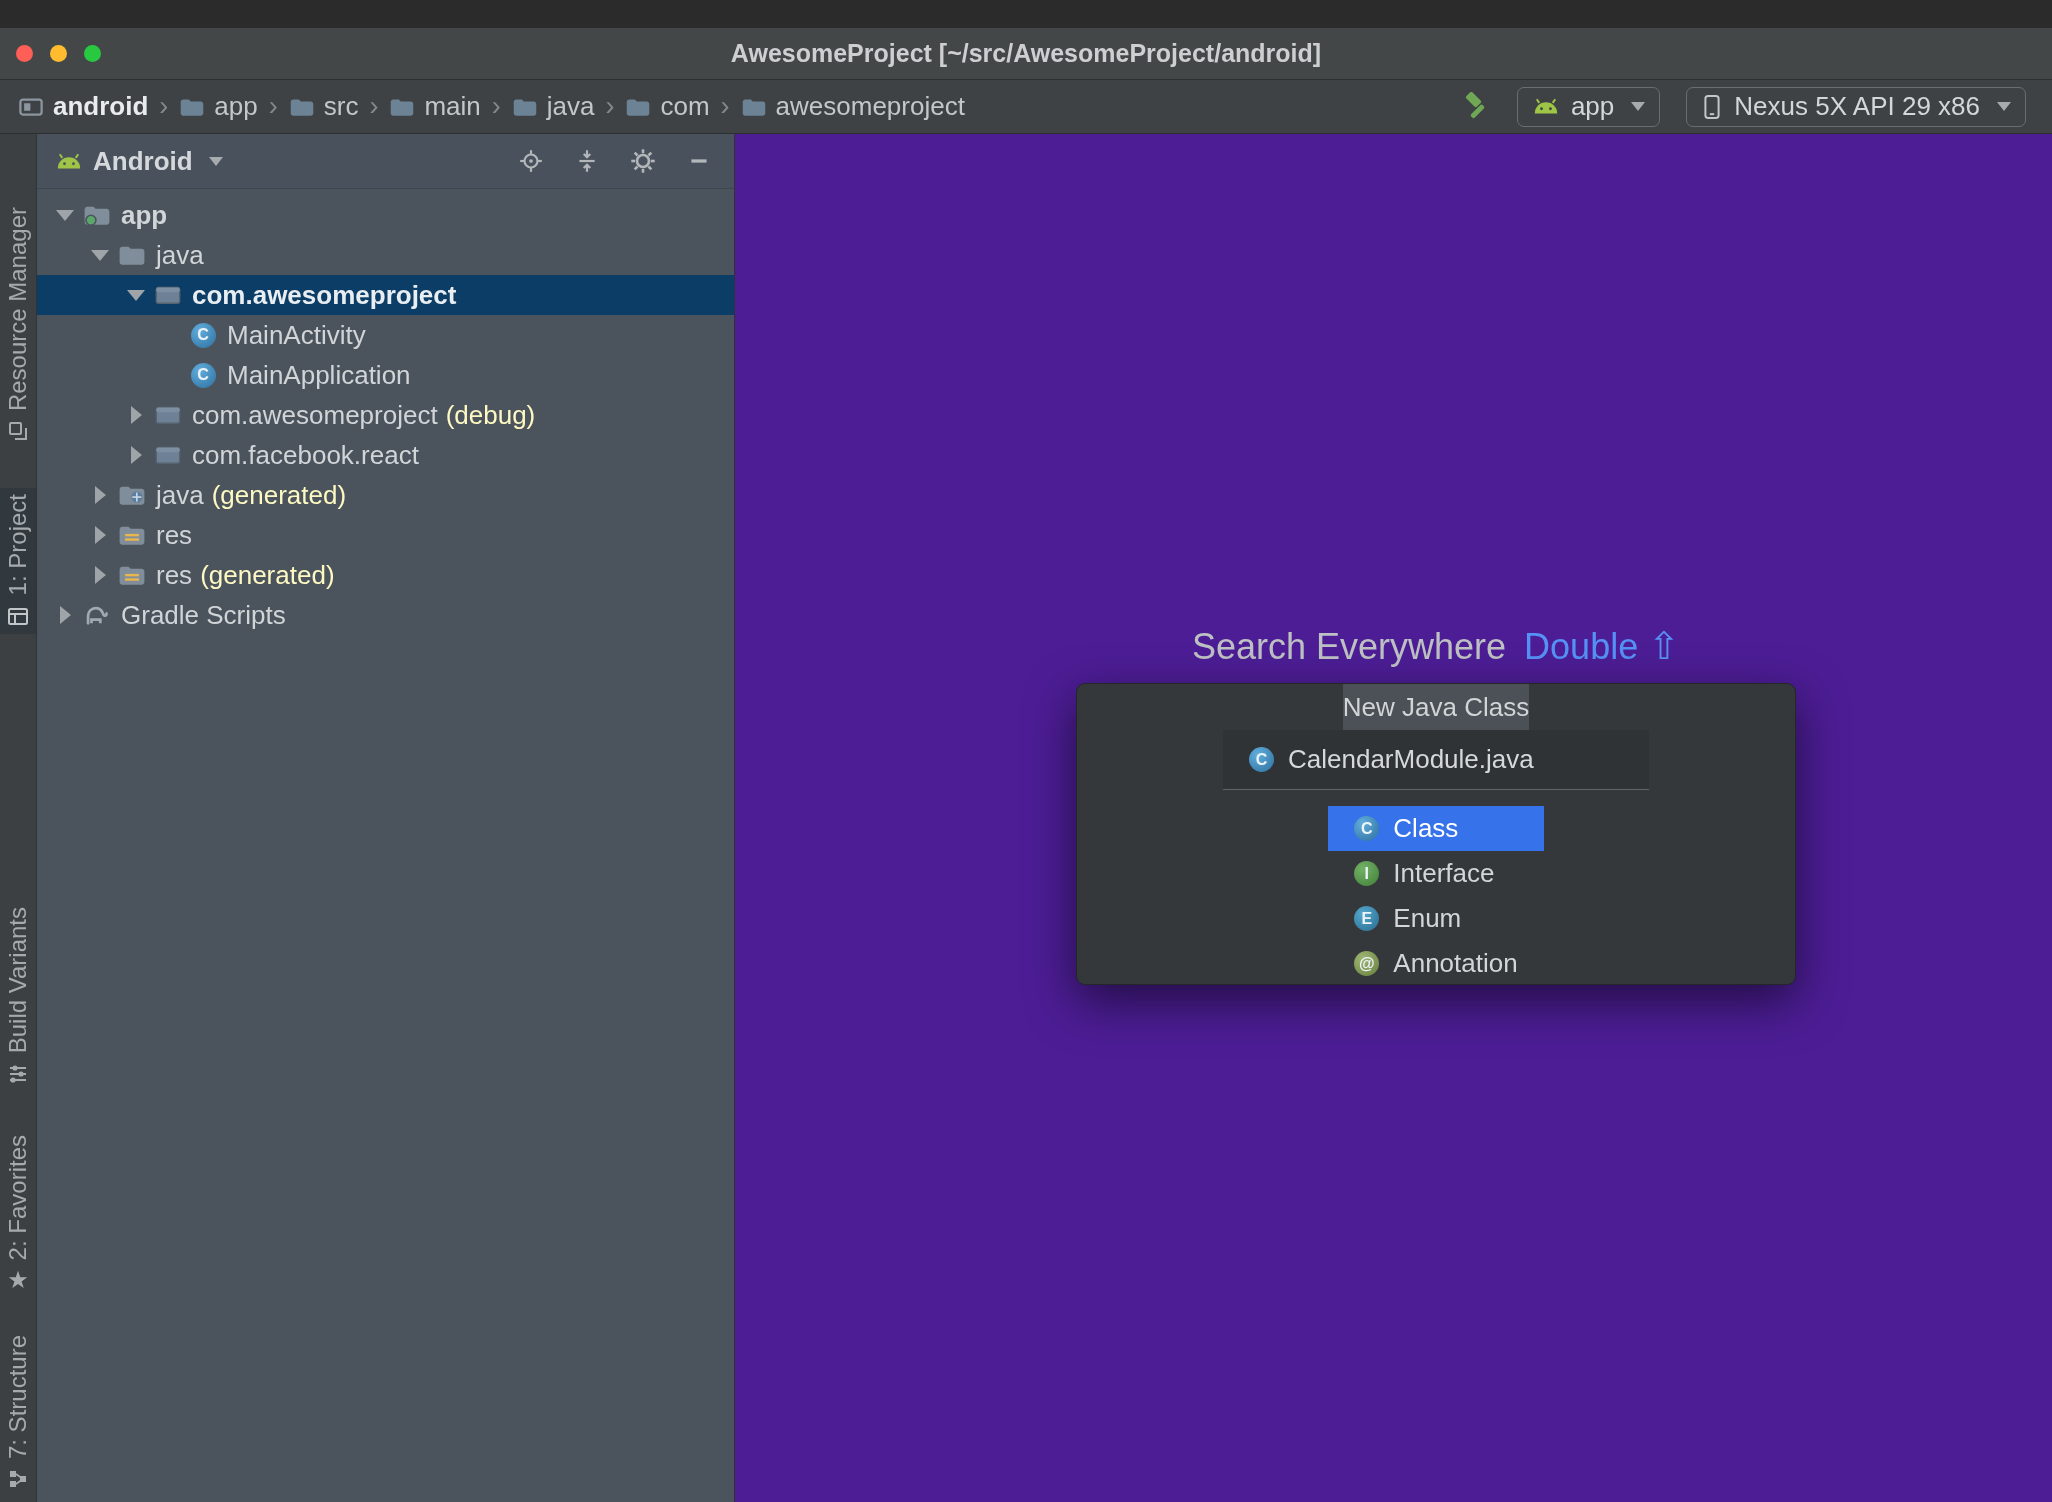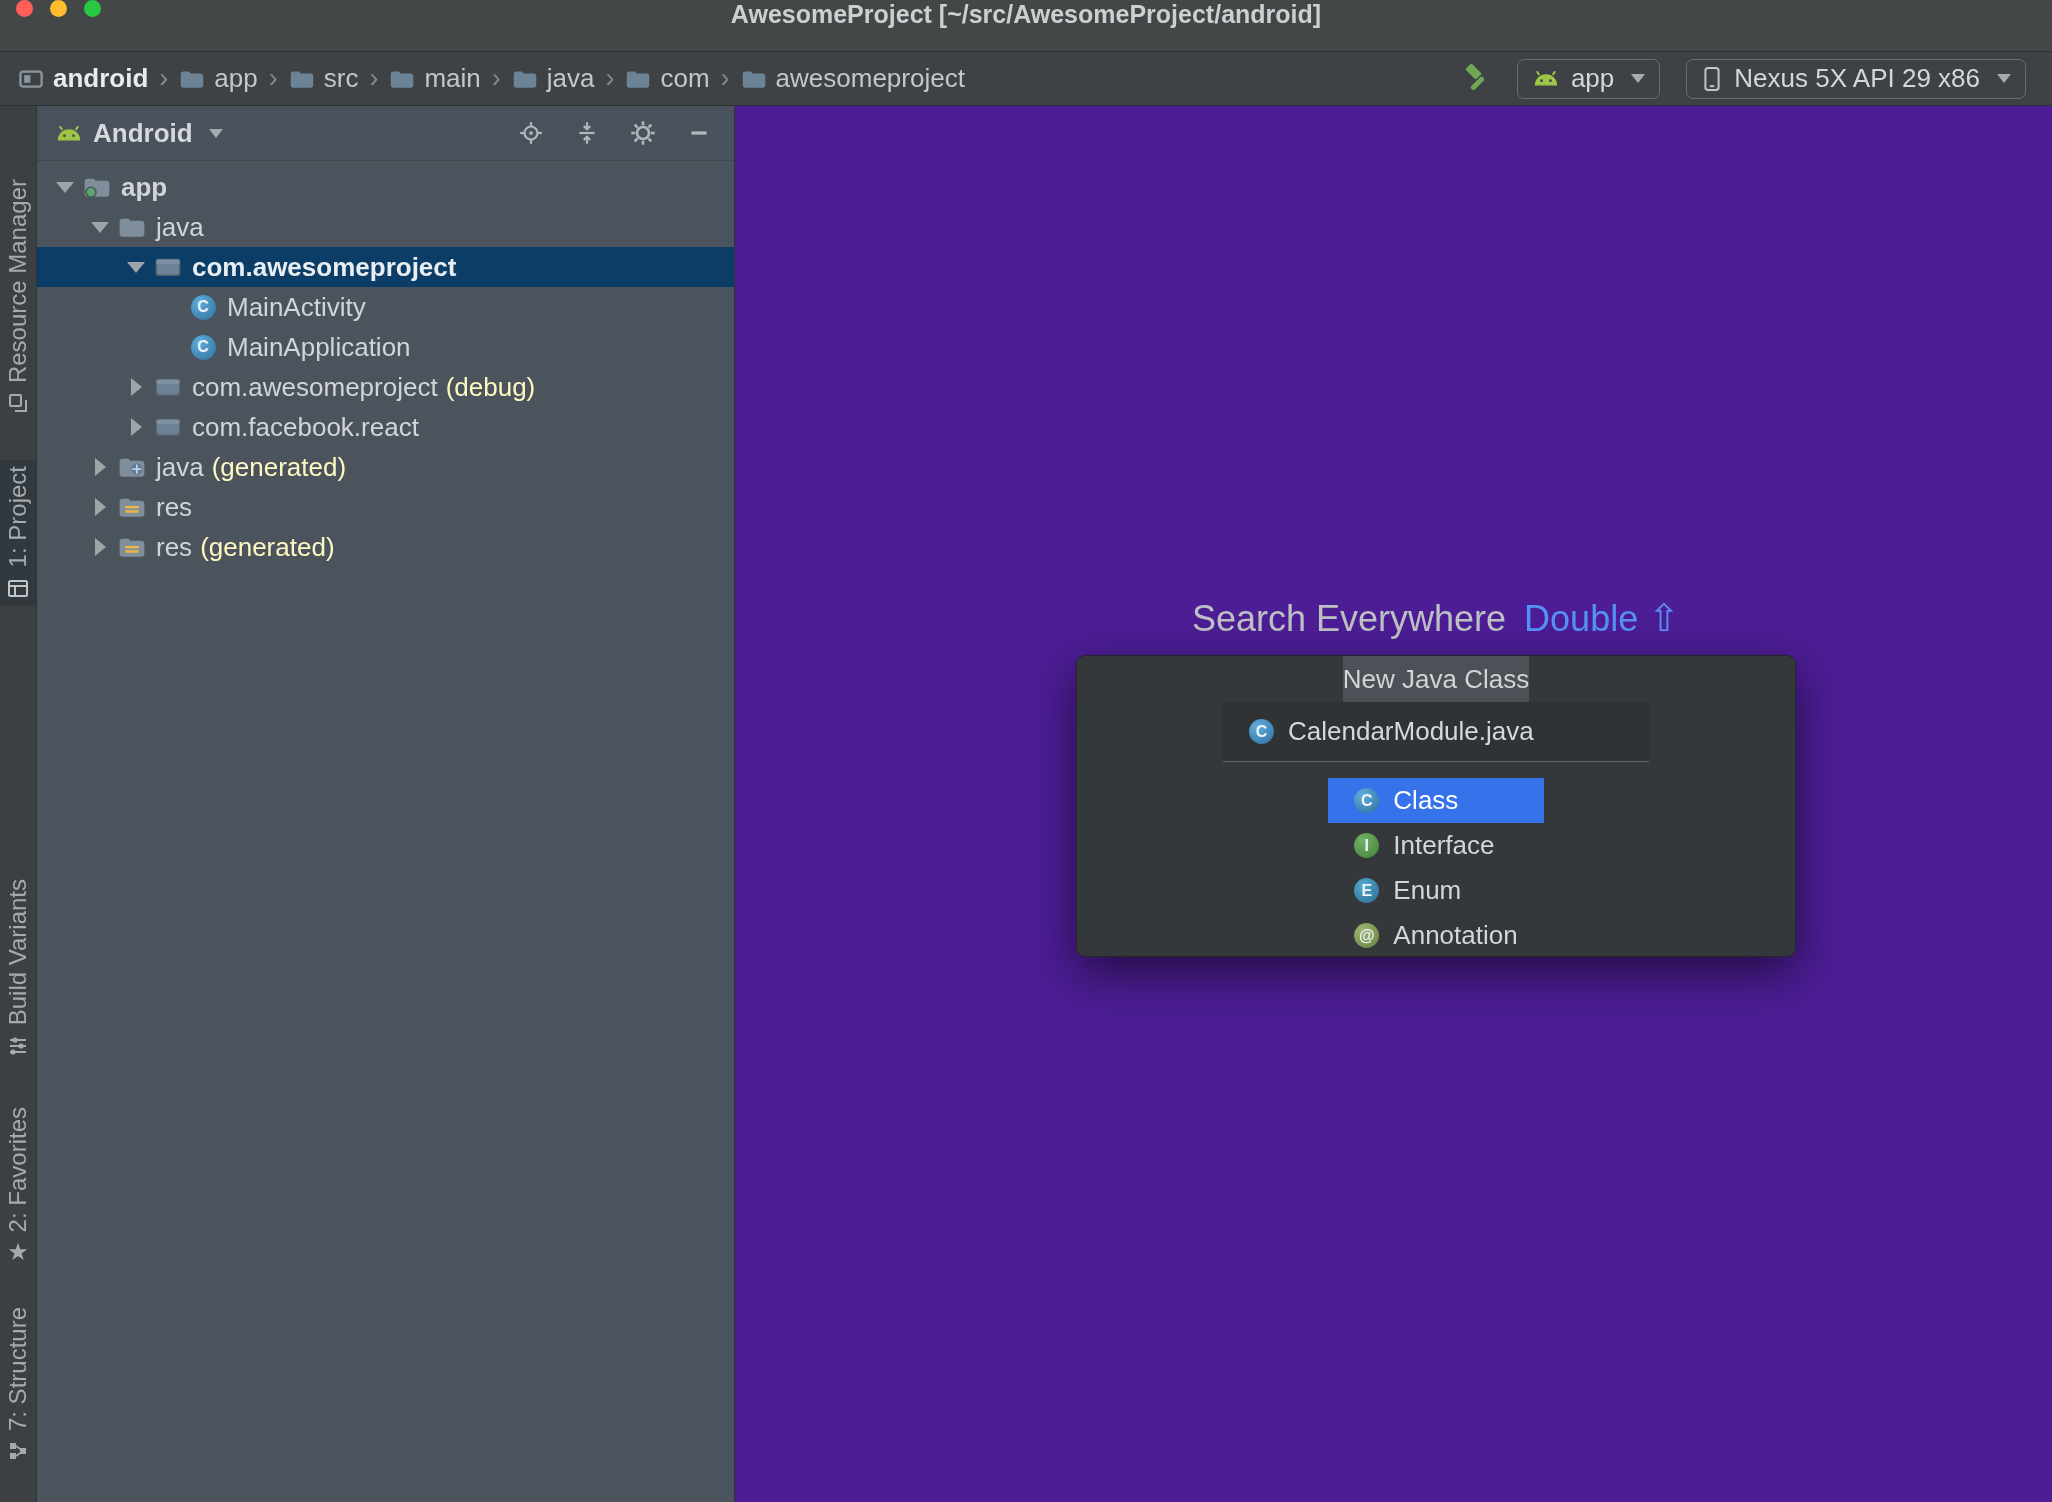--- a/index.html
+++ b/index.html
@@ -4,21 +4,21 @@
 <style>
   * { margin:0; padding:0; box-sizing:border-box; }
   html,body { width:2052px; height:1502px; }
   body {
     font-family:"Liberation Sans","DejaVu Sans",sans-serif;
     background:#2B2B2B; color:#C7CBCE; overflow:hidden; position:relative; font-size:26px;
   }
   svg { display:block; }
 
   
-  #titlebar { height:52px; background:#434748; border-bottom:1px solid #2E3132; display:flex; position:relative; }
+  #titlebar { height:52px; background:#434748; border-bottom:1px solid #2E3132; display:flex; align-items:center; position:relative;margin-top:28px; }
   .lights { display:flex; gap:17px; margin-left:16px; z-index:2; }
   .light { width:17px; height:17px; border-radius:50%; }
   .light.red{background:#FF5F57} .light.yellow{background:#FEBC2E} .light.green{background:#28C840}
   #window-title { position:absolute; left:0; right:0; text-align:center; color:#CDCFD1; font-size:25px; font-weight:bold; }
 
   
   #toolbar { height:54px; background:#3E4244; border-bottom:1px solid #2C2F30; display:flex; align-items:center; padding:0 18px; }
   .crumb { display:flex; align-items:center; gap:9px; color:#C3C7CA; cursor:default; }
   .crumb.first span.clabel { color:#E9EBEC; font-weight:bold; }
   .crumb-sep { color:#85898C; margin:0 11px; font-size:27px; }
@@ -376,20 +376,33 @@
         <span class="t-ico">
             <svg width="28" height="22" viewBox="0 0 20 16">
               <path d="M1 4c0-1.1.9-2 2-2h4.5L9 3.5h8c1.1 0 2 .9 2 2V13c0 1.1-.9 2-2 2H3c-1.1 0-2-.9-2-2z" fill="#7F8E9A"></path>
               <rect x="5" y="7.2" width="10" height="1.8" fill="#E8B64C"></rect>
               <rect x="5" y="10.4" width="10" height="1.8" fill="#E8B64C"></rect>
             </svg>
           </span>
         <span>res</span>
         <span class="suffix">(generated)</span>
       </div>
+      <div class="row lv0">
+        <span class="chev-slot">
+            <span class="chev-right"></span>
+          </span>
+        <span class="t-ico">
+            <svg width="28" height="22" viewBox="0 0 20 16">
+              <path d="M3.5 14 V8.5 C3.5 5.5 6 3 9 3 c2.3 0 4.3 1.4 5.1 3.4 l.6 1.4 c.3.7 1 .9 1.6.6 .5-.3.8-.9.6-1.5" fill="none" stroke="#9FA9B1" stroke-width="2" stroke-linecap="round"></path>
+              <path d="M6 14 v-2.6 h6.4 V14" fill="none" stroke="#9FA9B1" stroke-width="2"></path>
+            </svg>
+          </span>
+        <span>Gradle Scripts</span>
+
+      </div>
     </div>
   </div>
 
   <div id="editor">
     <div id="hint">
       <span>Search Everywhere</span><span class="blue">Double</span><span class="key">⇧</span>
     </div>
 
     <div id="popup">
       <div id="popup-header">New Java Class</div>

